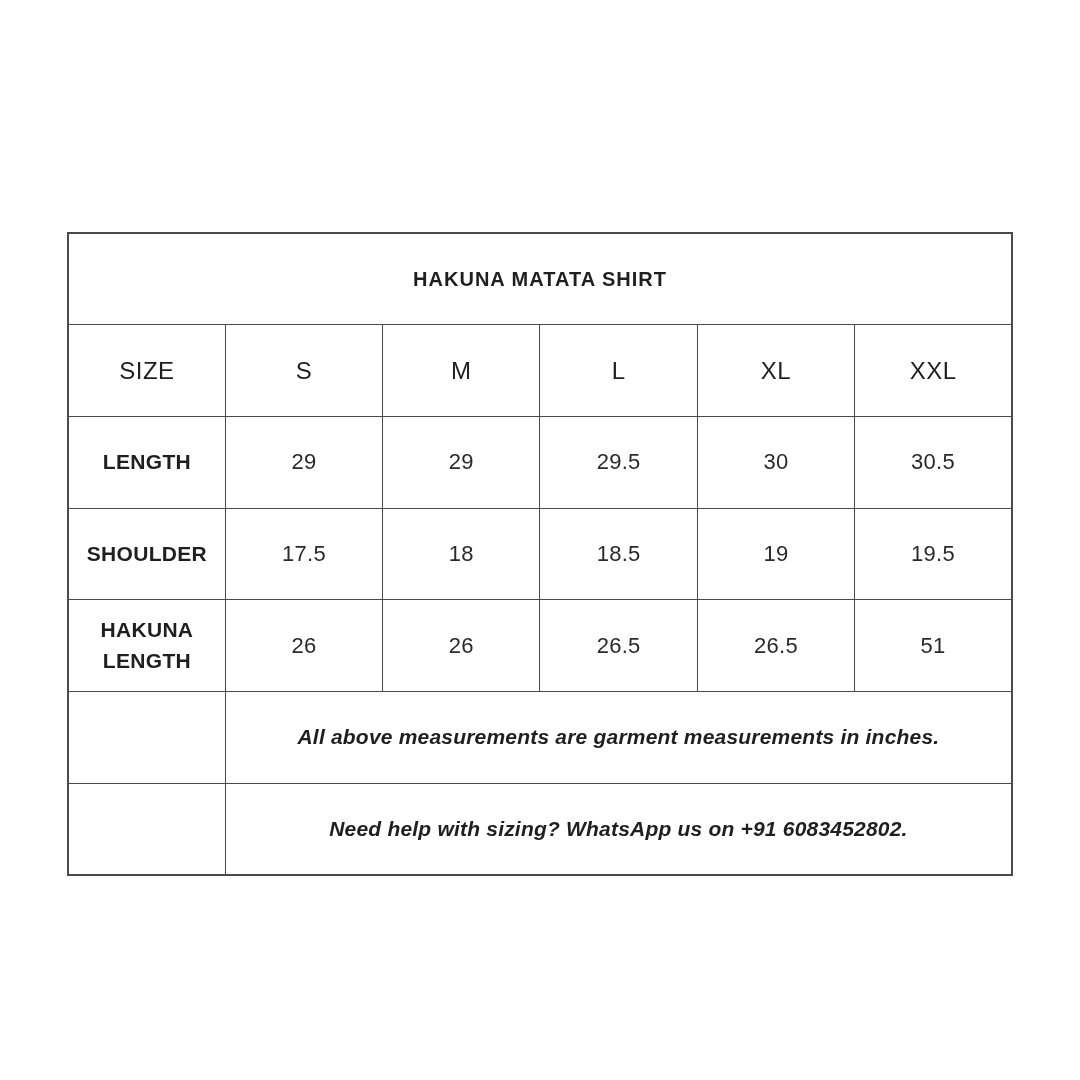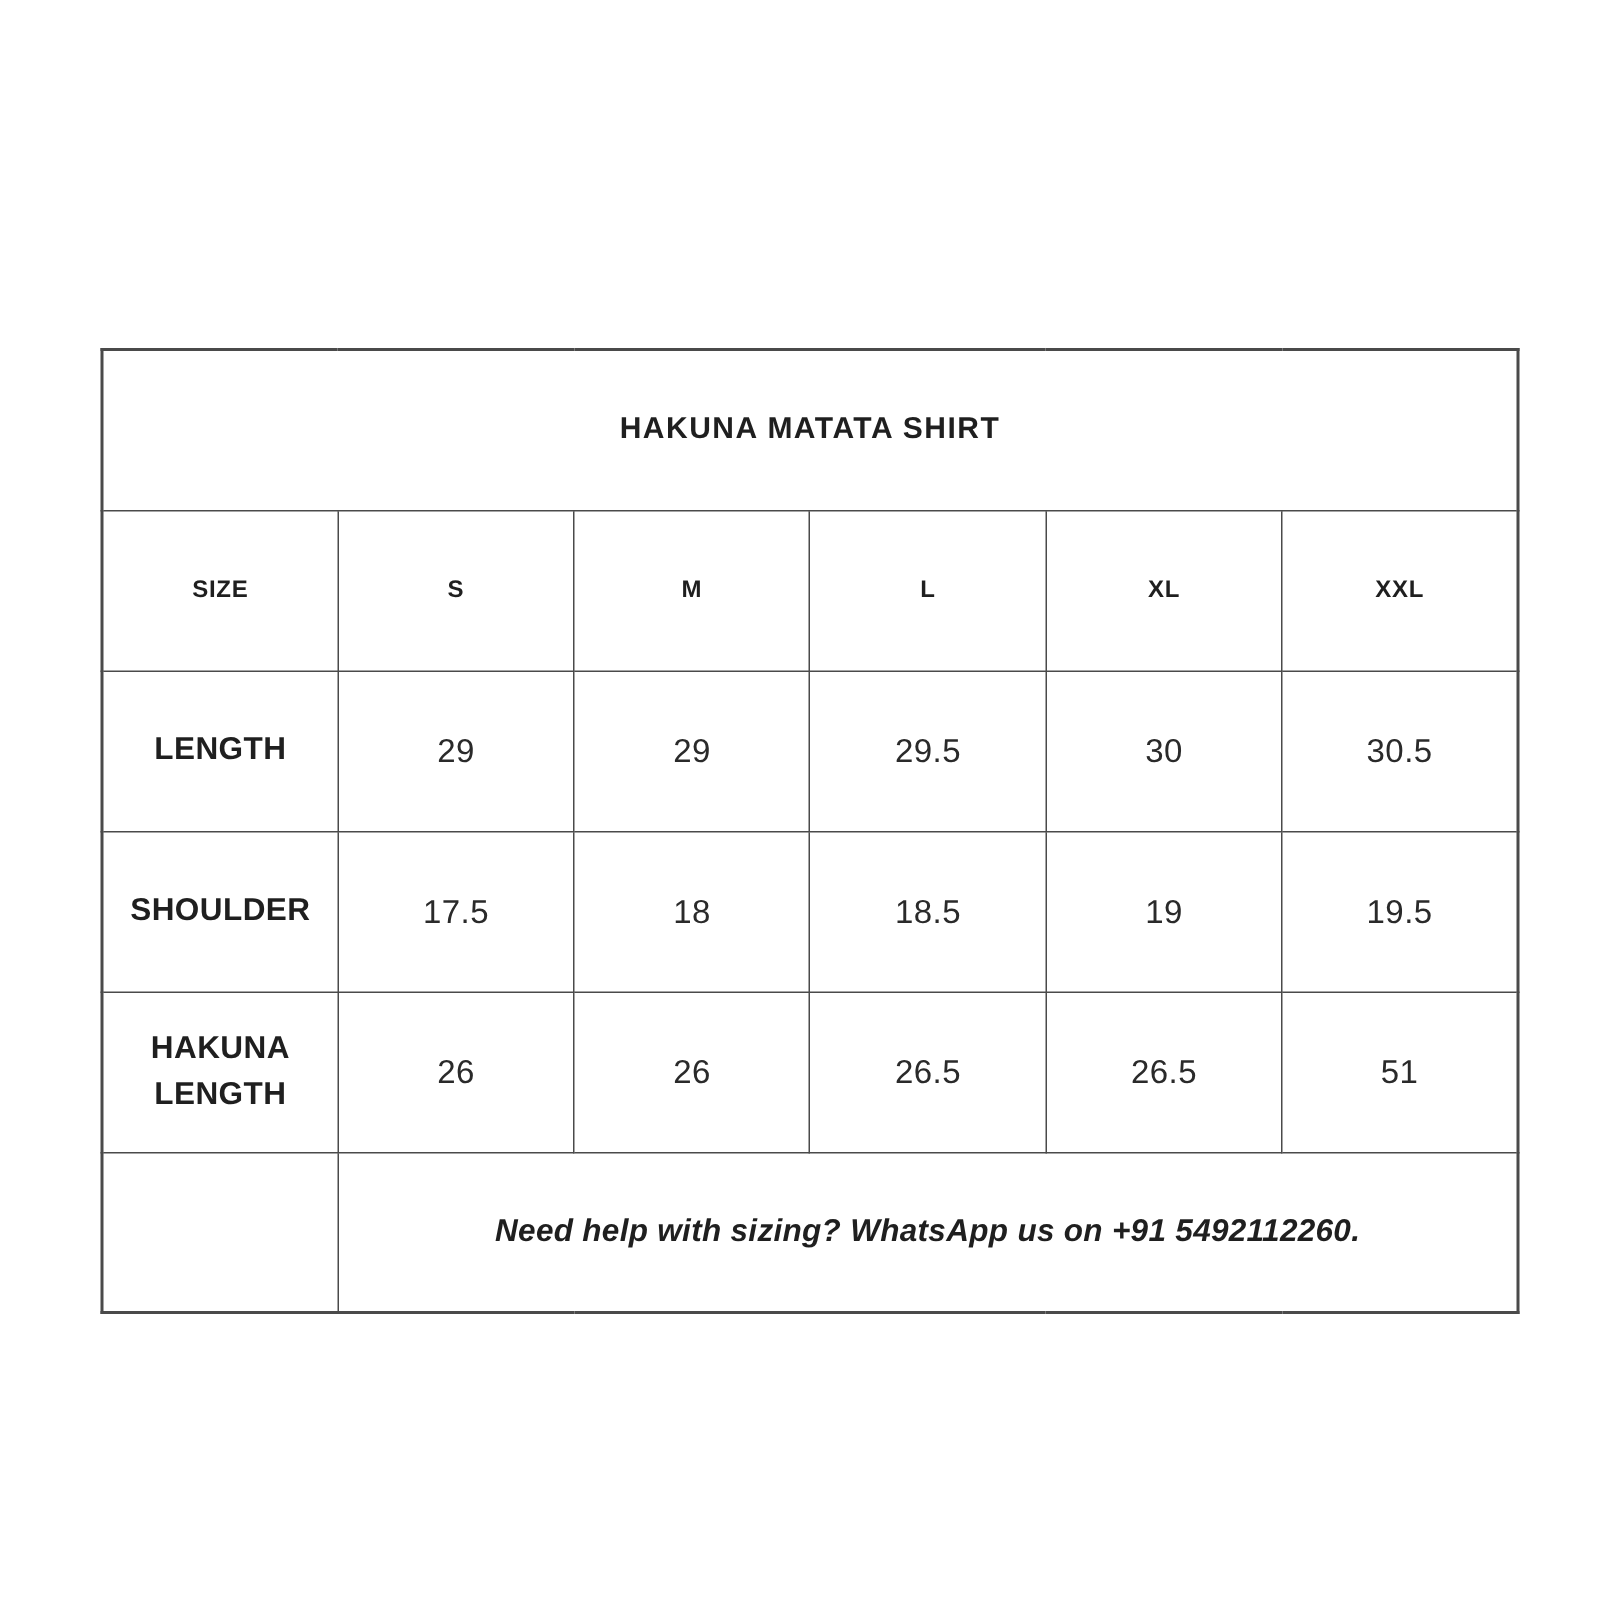--- a/index.html
+++ b/index.html
@@ -39,22 +39,22 @@
     padding: 0;
     overflow: hidden;
   }
   td.title-cell {
     font-size: 20px;
     font-weight: 700;
     letter-spacing: 1px;
     color: #1f1f1f;
   }
   td.hdr {
-    font-size: 16px;
-    font-weight: 700;
+    font-size: 24px;
+    font-weight: 400;
     letter-spacing: 0.5px;
   }
   td.lbl {
     font-size: 21px;
     font-weight: 700;
     letter-spacing: 0.3px;
     padding: 0 26px;
     line-height: 1.45;
   }
   td.val {
@@ -120,18 +120,22 @@
       <tr style="height:80.5px;">
         <td class="lbl">HAKUNA LENGTH</td>
         <td class="val">26</td>
         <td class="val">26</td>
         <td class="val">26.5</td>
         <td class="val">26.5</td>
         <td class="val">51</td>
       </tr>
       <tr style="height:80.5px;">
         <td class="empty-cell"></td>
-        <td class="note-cell" colspan="5">Need help with sizing? WhatsApp us on +91 5492112260.</td>
+        <td class="note-cell" colspan="5">All above measurements are garment measurements in inches.</td>
+      </tr>
+      <tr style="height:80.5px;">
+        <td class="empty-cell"></td>
+        <td class="note-cell" colspan="5">Need help with sizing? WhatsApp us on +91 6083452802.</td>
       </tr>
     </tbody>
       </table>
   </div>
 </div>
 
 </body></html>

